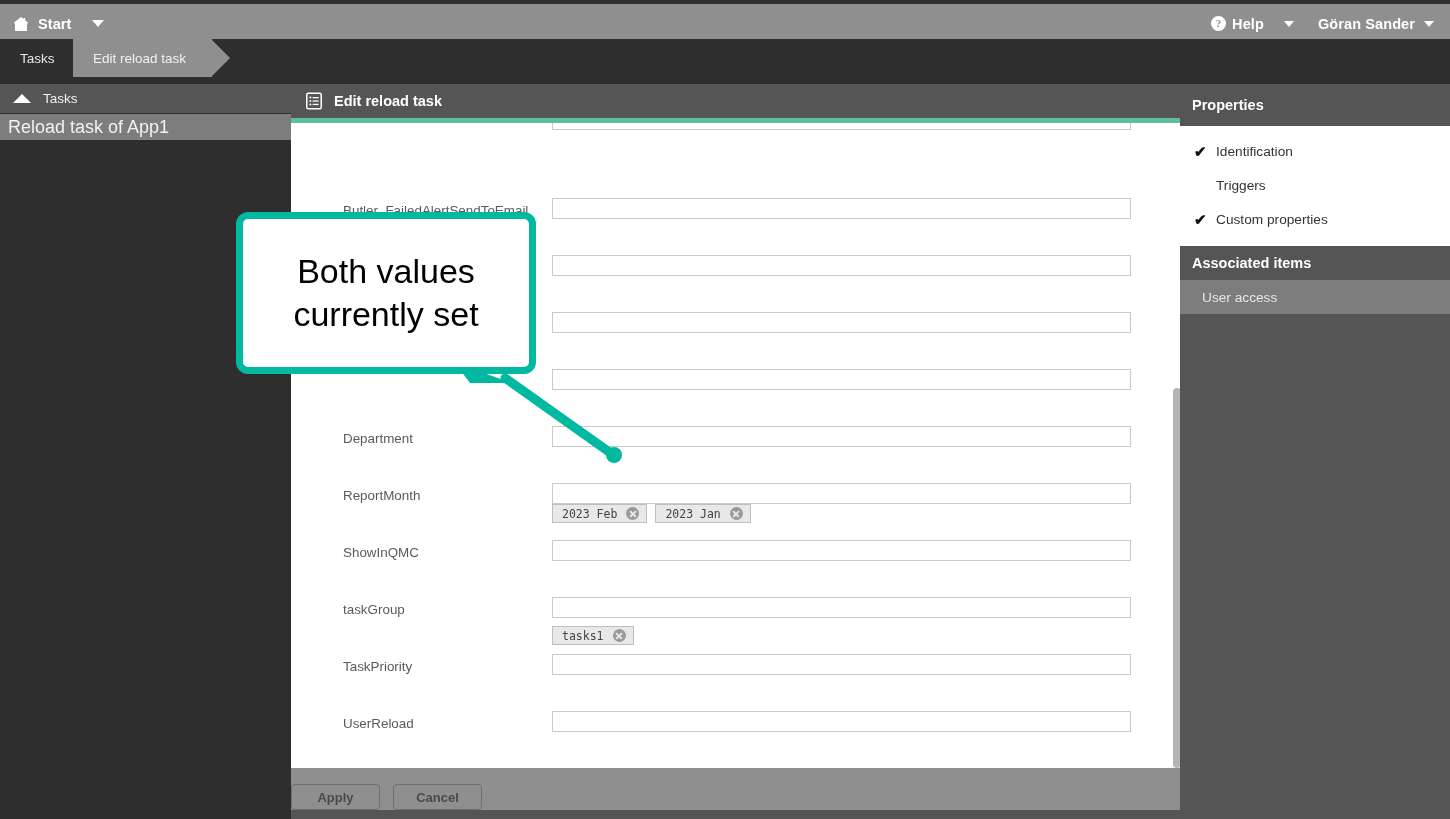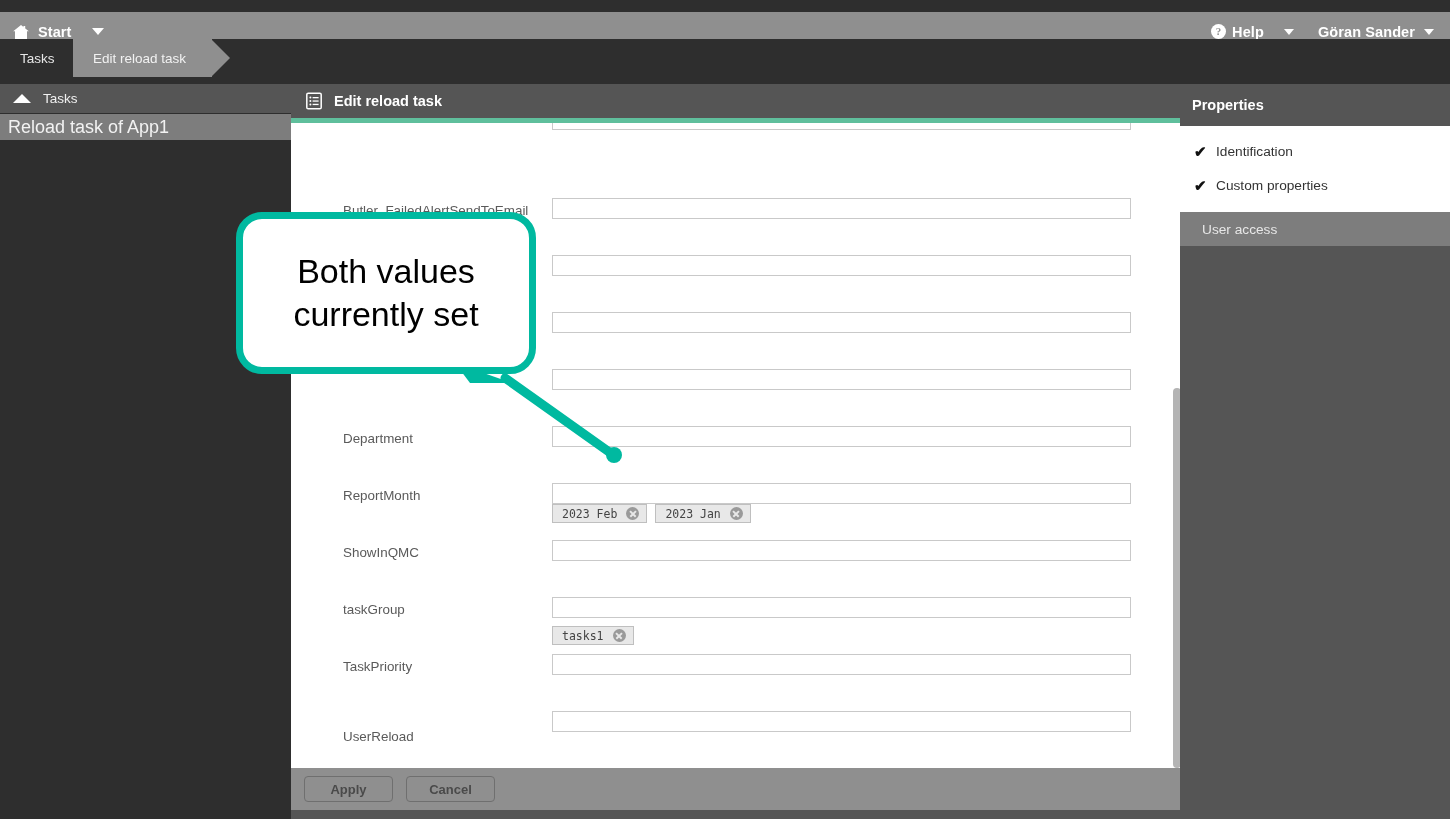--- a/index.html
+++ b/index.html
@@ -5,21 +5,21 @@
   * { box-sizing: border-box; margin: 0; padding: 0; }
   html, body {
     width: 1450px; height: 819px;
     background: #2e2e2e;
     font-family: "Liberation Sans", sans-serif;
     overflow: hidden;
   }
 
   
   .topbar {
-    position: absolute; left: 0; top: 12px; width: 1450px; height: 39px;
+    position: absolute; left: 0; top: 4px; width: 1450px; height: 39px;
     background: #8f8f8f;
     display: flex; align-items: center;
   }
   .tb-left { display: flex; align-items: center; padding-left: 12px; gap: 8px; }
   .tb-right { margin-left: auto; display: flex; align-items: center; padding-right: 16px; gap: 6px; }
   .home-icon { width: 18px; height: 18px; display: inline-block; position: relative; }
   .home-icon svg { display: block; }
   .tb-text { color: #ffffff; font-size: 14.5px; font-weight: bold; letter-spacing: .1px; }
   .caret { width: 0; height: 0; border-left: 6px solid transparent; border-right: 6px solid transparent;
            border-top: 7px solid #ffffff; display: inline-block; }
@@ -103,21 +103,21 @@
   .chip-x::before, .chip-x::after {
     content: ""; position: absolute; left: 2.5px; top: 5.7px; width: 8px; height: 1.6px;
     background: #e8e8e8;
   }
   .chip-x::before { transform: rotate(45deg); }
   .chip-x::after  { transform: rotate(-45deg); }
 
   
   .footer {
     position: absolute; left: 291px; top: 768px; width: 889px; height: 42px;
-    background: #8f8f8f; display: flex; align-items: center; padding-left: 13px; gap: 13px;
+    background: #8f8f8f; display: flex; align-items: flex-end; gap: 13px;
   }
   .btn {
     height: 26px; min-width: 89px; padding: 0 14px; border: 1px solid #6f6f6f;
     border-radius: 4px; background: transparent; color: #4a4a4a;
     font-size: 13px; font-weight: bold; font-family: "Liberation Sans", sans-serif;
     display: flex; align-items: center; justify-content: center; cursor: pointer;
   }
 
   
   .vscroll {
@@ -148,21 +148,21 @@
   }
   .rp-assoc {
     height: 34px; display: flex; align-items: center; padding-left: 22px;
     color: #e8e8e8; font-size: 13.7px; background: #7d7d7d;
   }
 
   
   .callout-wrap { position: absolute; left: 0; top: 0; width: 1450px; height: 819px; pointer-events: none; }
   .bubble {
     position: absolute; left: 236px; top: 212px; width: 300px; height: 162px;
-    background: #ffffff; border: 7px solid #00b9a0; border-radius: 26px;
+    background: #ffffff; border: 7px solid #00b9a0; border-radius: 12px;
     display: flex; flex-direction: column; align-items: center; justify-content: center;
     color: #000000; font-size: 34px; line-height: 1.27; text-align: center;
     font-family: "Liberation Sans", sans-serif;
   }
 </style>
 </head>
 <body>
 
 <div class="topbar">
   <div class="tb-left">
@@ -284,46 +284,51 @@
         </span>
       </div>
     </div>
 
     <div class="frow" style="top:531px;">
       <div class="flabel" style="top:5px;">TaskPriority</div>
       <div class="finput" style="top:0px;"></div>
     </div>
 
     <div class="frow" style="top:588px;">
-      <div class="flabel" style="top:18px;">UserReload</div>
+      <div class="flabel" style="top:5px;">UserReload</div>
       <div class="finput" style="top:0px;"></div>
     </div>
 
   </div>
 </div>
 
 <div class="vscroll"></div>
 
 <div class="footer">
   <button class="btn">Apply</button>
   <button class="btn">Cancel</button>
 </div>
 
 <div class="rightpanel">
   <div class="rp-title">Properties</div>
   <div class="rp-list">
     <div class="rp-item">
       <span class="rp-check">✔</span>
       <span class="rp-label">Identification</span>
     </div>
+    <div class="rp-item nocheck">
+      <span class="rp-check"></span>
+      <span class="rp-label">Triggers</span>
+    </div>
     <div class="rp-item">
       <span class="rp-check">✔</span>
       <span class="rp-label">Custom properties</span>
     </div>
   </div>
+  <div class="rp-subtitle">Associated items</div>
   <div class="rp-assoc">
     <span>User access</span>
   </div>
 </div>
 
 <div class="callout-wrap">
   <svg width="1450" height="819" style="position:absolute;left:0;top:0;">
     <path d="M 505 378 L 612 454" stroke="#00b9a0" stroke-width="9" stroke-linecap="round" fill="none"></path>
     <circle cx="614" cy="455" r="8" fill="#00b9a0"></circle>
     <path d="M 455 363 L 512 383 L 470 383 Z" fill="#00b9a0"></path>

